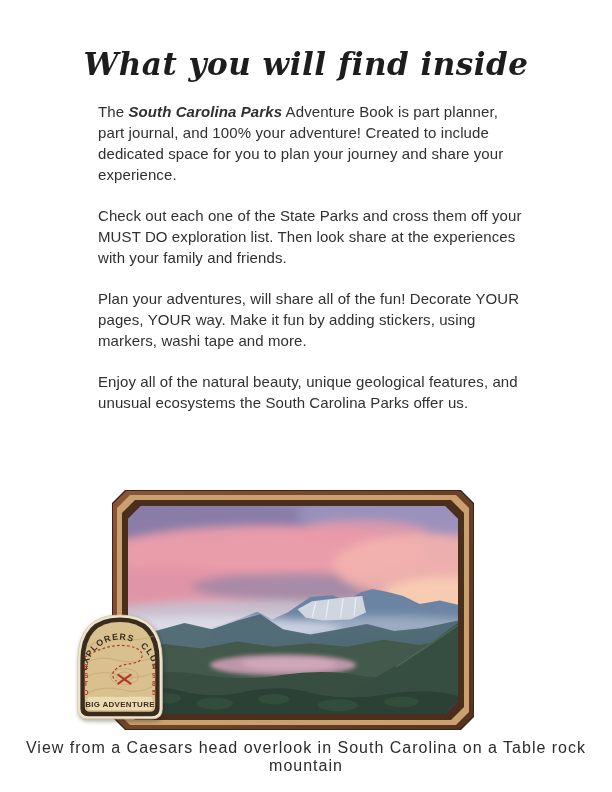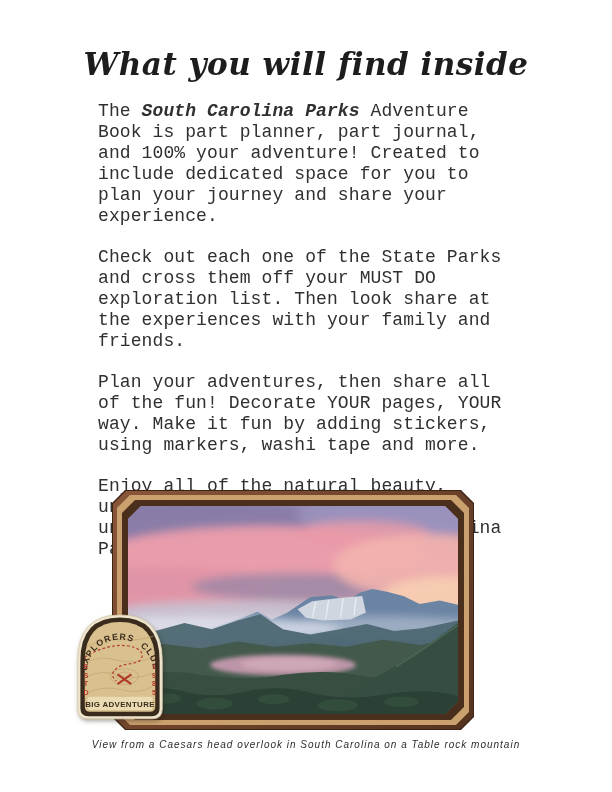--- a/index.html
+++ b/index.html
@@ -12,21 +12,21 @@
   
   .title{
     position:absolute;top:46px;left:0;right:0;text-align:center;
     font-family:"DejaVu Serif",serif;font-style:italic;font-weight:bold;
     font-size:31px;color:#1d1d1d;letter-spacing:.5px;line-height:1.2;
   }
 
   
   .bodytext{
     position:absolute;top:101px;left:98px;width:424px;
-    font-size:18px;line-height:21px;color:#303030;letter-spacing:.1px;font-family:Liberation Mono, monospace;
+    font-size:15px;line-height:21px;color:#303030;letter-spacing:.1px;
   }
   .bodytext p{margin:0 0 20px 0;}
   .bodytext p:last-child{margin-bottom:8px;}
   .em-bi{font-weight:bold;font-style:italic;}
 
   
   .chamfer{clip-path:polygon(13px 0,calc(100% - 13px) 0,100% 13px,100% calc(100% - 13px),calc(100% - 13px) 100%,13px 100%,0 calc(100% - 13px),0 13px);}
   .frame-outer{
     position:absolute;left:112px;top:490px;width:362px;height:240px;
     background:#3a2517;padding:0;box-sizing:border-box;
@@ -48,34 +48,34 @@
     position:absolute;writing-mode:vertical-rl;text-orientation:upright;
     font-size:7px;font-weight:bold;color:#b23a2b;letter-spacing:1.5px;
     font-family:"Liberation Sans",sans-serif;line-height:1;
   }
   .badge-vtext.left{left:6.5px;top:52px;}
   .badge-vtext.right{right:6.5px;top:52px;}
 
   
   .caption{
     position:absolute;top:739px;left:0;right:0;text-align:center;
-    font-size:10px;letter-spacing:1px;color:#2b2b2b;font-style:italic;
+    font-size:16px;letter-spacing:1px;color:#2b2b2b;
   }
 </style>
 </head>
 <body>
 
 <div class="page">
 
   <div class="title">What you will find inside</div>
 
   <div class="bodytext">
     <p><span>The </span><span class="em-bi">South Carolina Parks</span><span> Adventure Book is part planner, part journal, and 100% your adventure! Created to include dedicated space for you to plan your journey and share your experience.</span></p>
     <p>Check out each one of the State Parks and cross them off your MUST DO exploration list. Then look share at the experiences with your family and friends.</p>
-    <p>Plan your adventures, then share all of the fun! Decorate YOUR pages, YOUR way. Make it fun by adding stickers, using markers, washi tape and more.</p>
+    <p>Plan your adventures, will share all of the fun! Decorate YOUR pages, YOUR way. Make it fun by adding stickers, using markers, washi tape and more.</p>
     <p>Enjoy all of the natural beauty, unique geological features, and unusual ecosystems the South Carolina Parks offer us.</p>
   </div>
 
   <div class="frame-outer chamfer">
     <div class="frame-band chamfer">
       <div class="frame-tan chamfer">
         <div class="frame-innerline chamfer">
           <div class="frame-photo chamfer">
             <svg viewBox="0 0 362 238" preserveAspectRatio="none">
               <defs>

